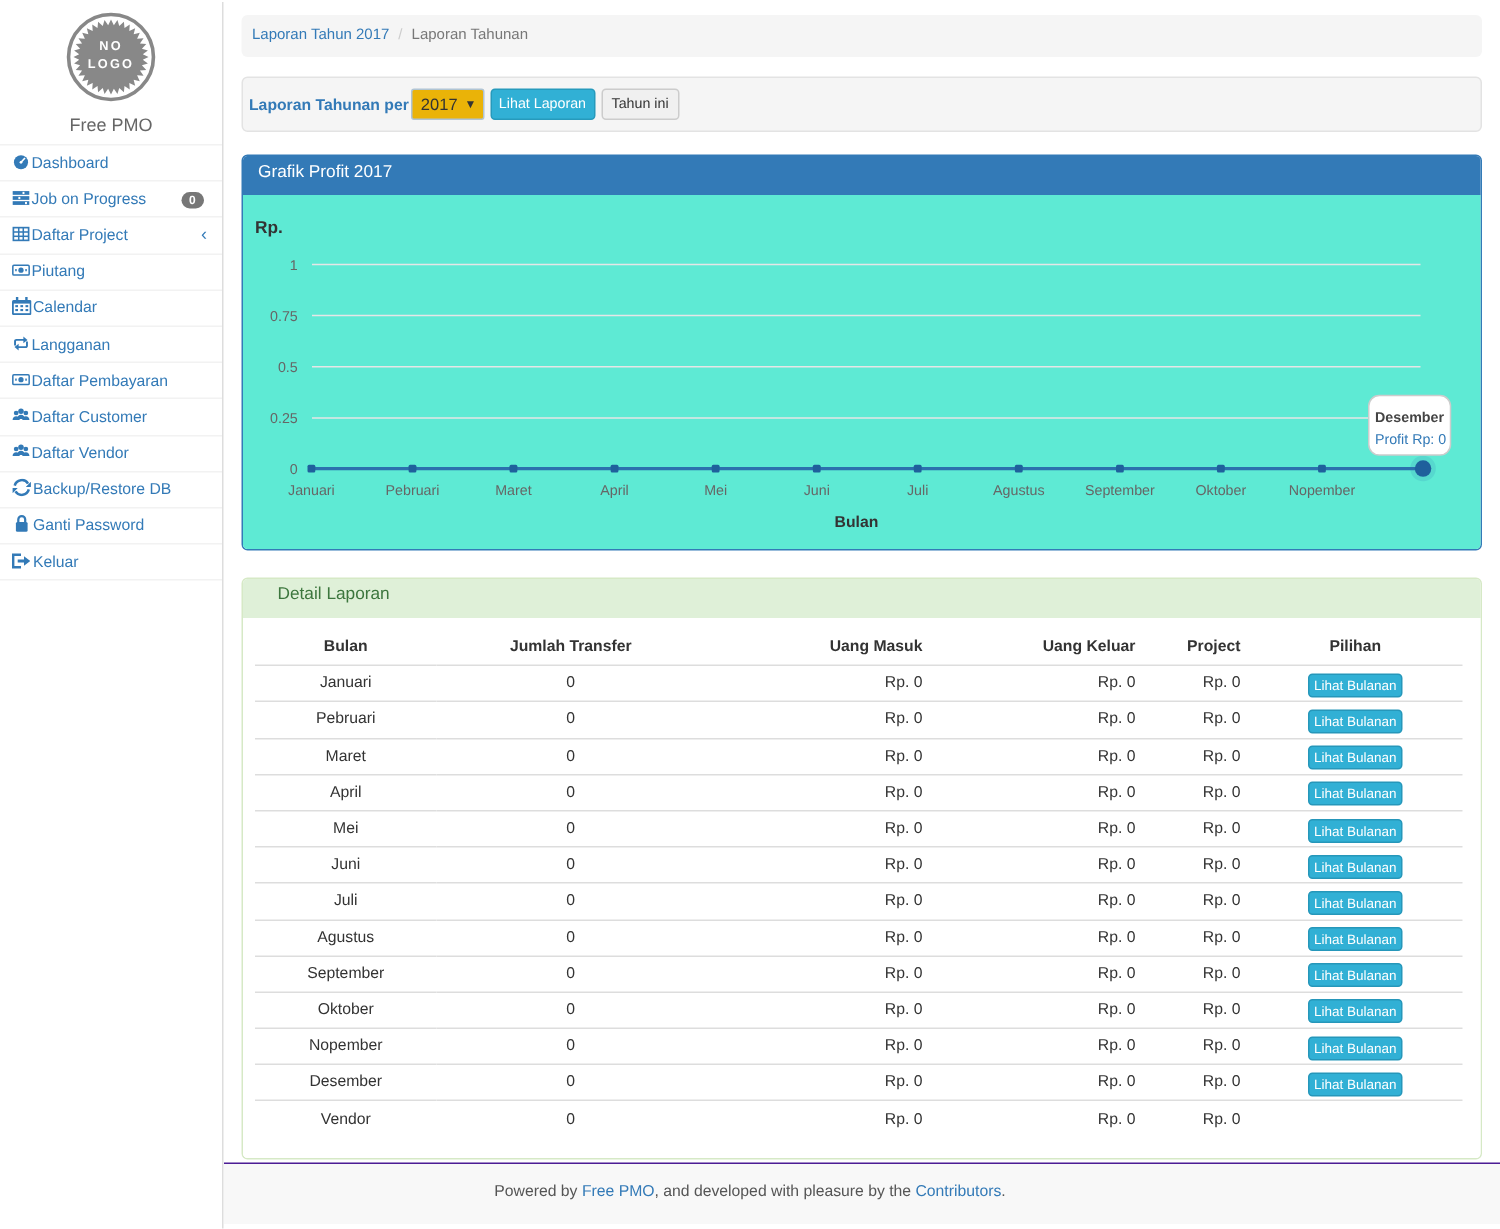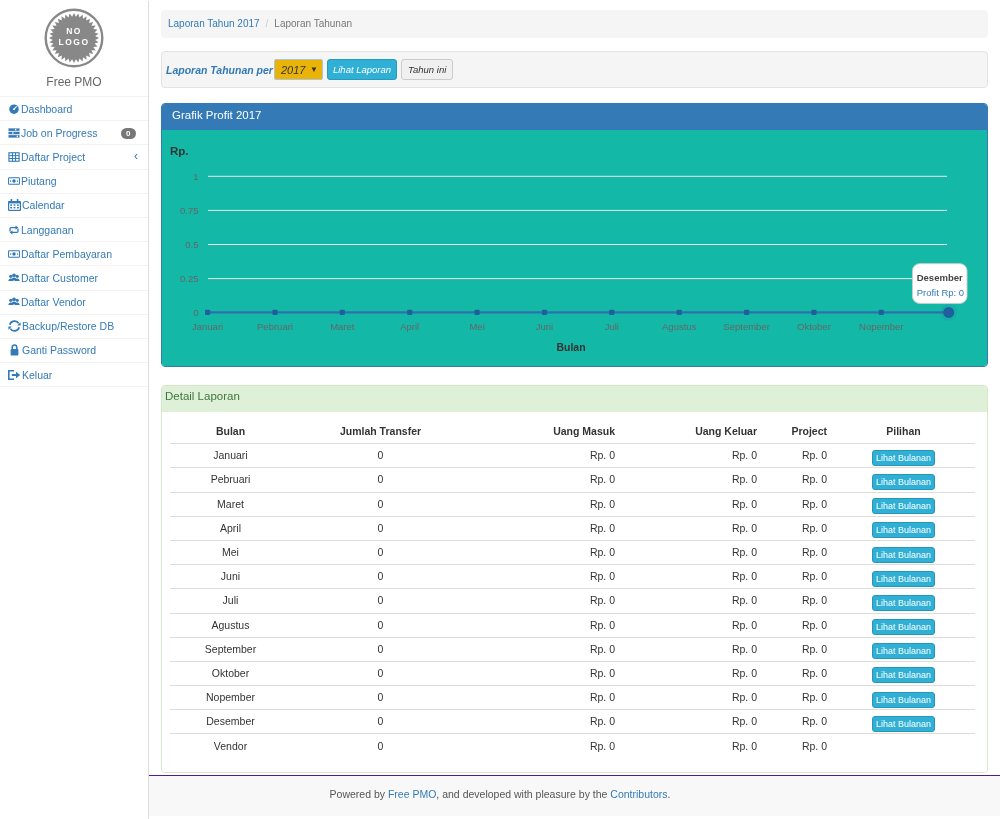--- a/index.html
+++ b/index.html
@@ -19,38 +19,38 @@
 .badge0 { position:absolute; right:12px; top:6.5px; background:#777; color:#fff;
   font-size:8px; font-weight:bold; line-height:11px; padding:0 5.5px; border-radius:8px; }
 .chev { position:absolute; right:10px; top:4px; font-size:12px; color:#337ab7; }
 
 
 .main { margin-left:149px; padding:0 12px; }
 .breadcrumb { margin-top:10px; background:#f5f5f5; border-radius:4px; padding:8px 7px;
   font-size:10px; line-height:12px; color:#777; }
 .breadcrumb .sep { color:#ccc; padding:0 6px; }
 .well { margin-top:13px; background:#f5f5f5; border:1px solid #e3e3e3; border-radius:4px;
-  padding:7px 4px; display:flex; align-items:center;font-style:italic; }
+  padding:7px 4px; display:flex; align-items:center; }
 .well .lbl { color:#337ab7; font-weight:bold; font-size:10.5px; }
 .sel { display:inline-flex; align-items:center; justify-content:space-between;
   width:49px; height:21px; background:#eab308; border:1px solid #b0c4d4; border-radius:2px;
   padding:0 4px 0 6px; margin-left:1px; font-size:11px; color:#333; }
 .sel .car { font-size:8px; color:#333; }
 .btn { display:inline-block; height:21px; line-height:19px; padding:0 5px; font-size:9.5px;
   border-radius:3px; margin-left:4px; border:1px solid transparent; }
 .btn-info { background:#31b0d5; border-color:#269abc; color:#fff; }
 .btn-default { background:#f0f0f0; border-color:#ccc; color:#333; padding:0 6px; }
 
 .panel1 { margin-top:15px; border:1px solid #337ab7; border-radius:4px; }
 .panel1 .hd { background:#337ab7; color:#fff; padding:5px 10px 8px; font-size:11.5px;
   line-height:13px; border-radius:3px 3px 0 0; }
-.panel1 .bd { background:#14b8a6; height:236px; border-radius:0 0 3px 3px; }
+.panel1 .bd { background:#5eead4; height:236px; border-radius:0 0 3px 3px; }
 
 .panel2 { margin-top:18px; border:1px solid #d6e9c6; border-radius:4px; }
-.panel2 .hd { background:#dff0d8; color:#3c763d; padding:4px 3px 9px; font-size:11.5px;
+.panel2 .hd { background:#dff0d8; color:#3c763d; padding:4px 23px 9px; font-size:11.5px;
   line-height:13px; border-radius:3px 3px 0 0; }
 .panel2 .bd { background:#fff; padding:8px 12px 14.5px 8px; border-radius:0 0 3px 3px; }
 
 table.rpt { width:100%; border-collapse:collapse; font-size:10.5px; }
 table.rpt th, table.rpt td { padding:4.1px 5px; line-height:15px; font-weight:normal; }
 table.rpt thead th { font-weight:bold; border-bottom:1px solid #ddd; }
 table.rpt tbody td { border-top:1px solid #ddd; }
 table.rpt tbody tr:first-child td { border-top:none; }
 .c { text-align:center; } .r { text-align:right; }
 .trow td { font-weight:bold; }

